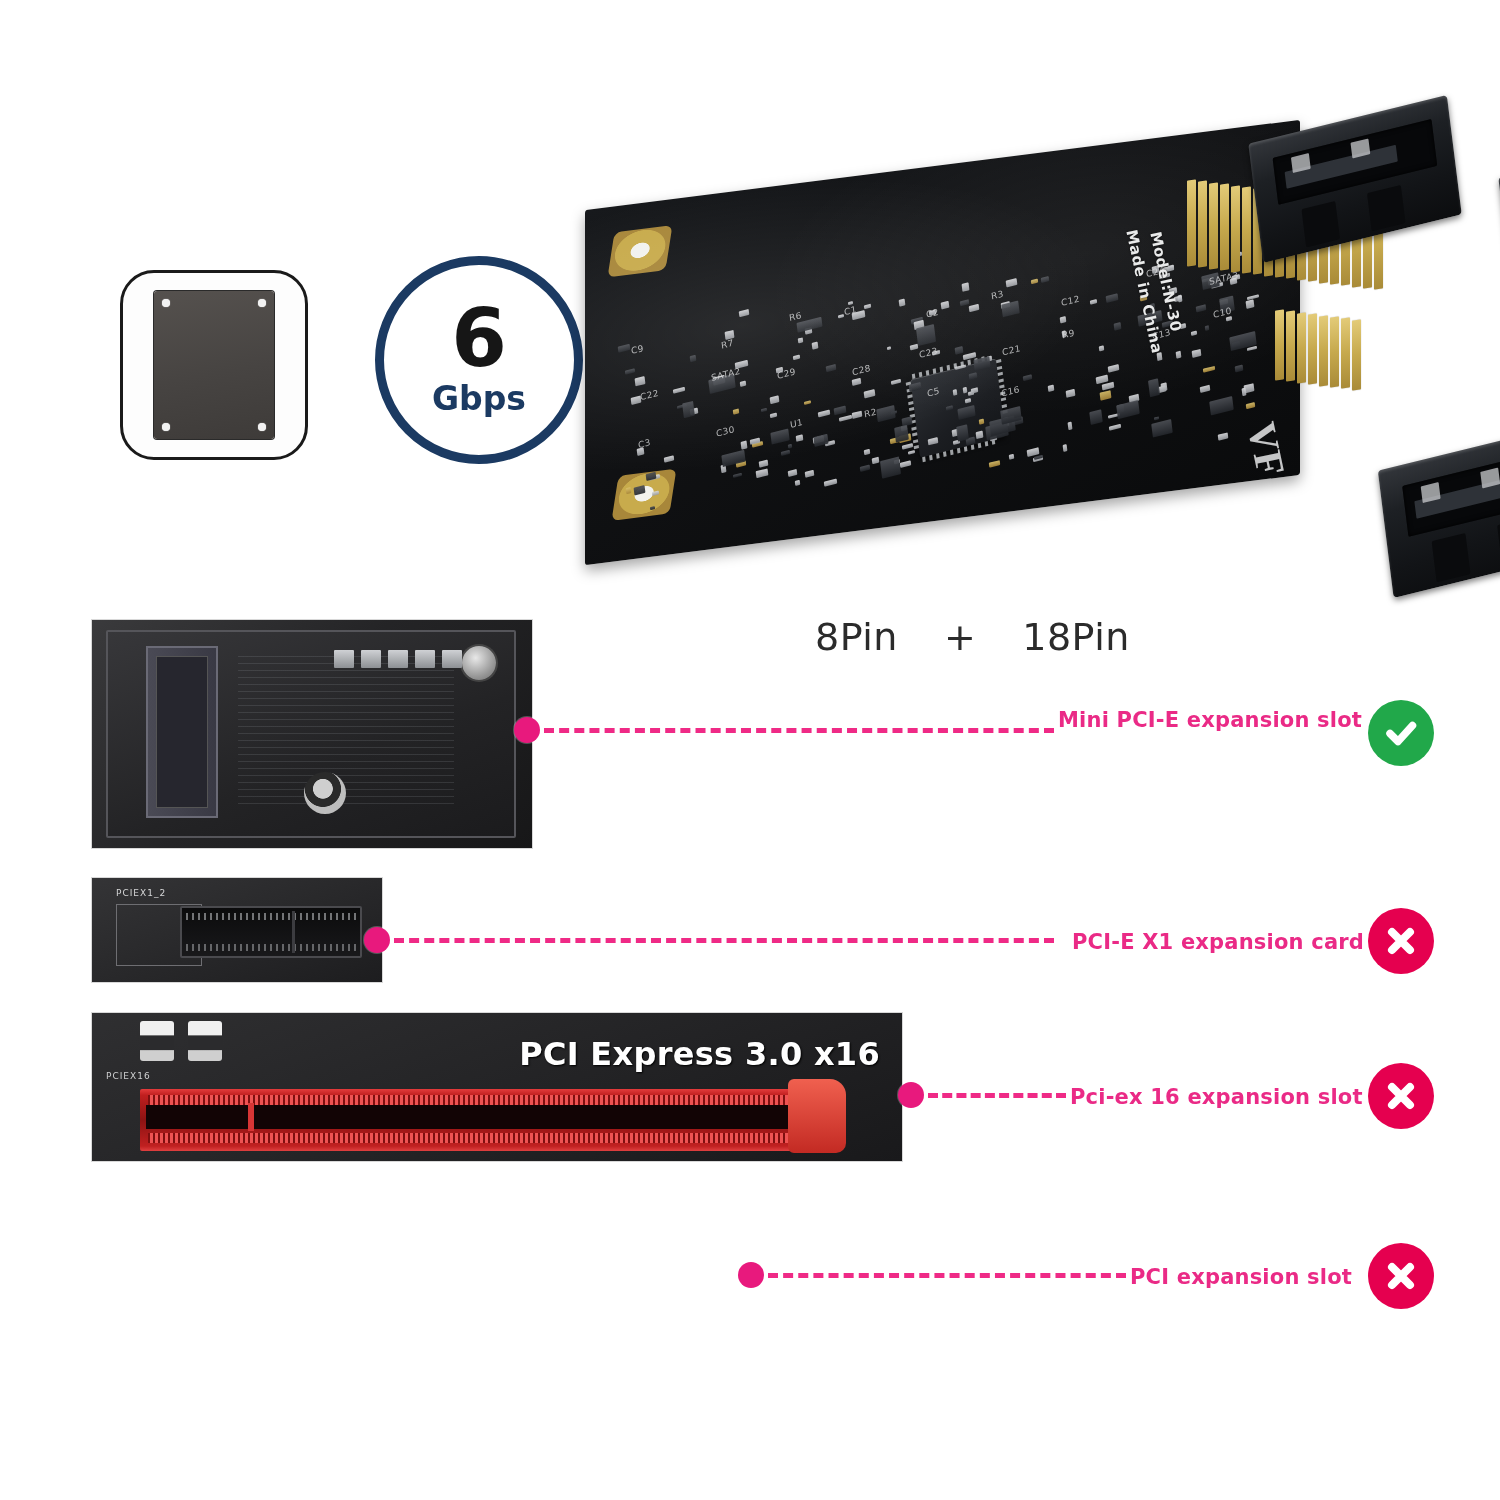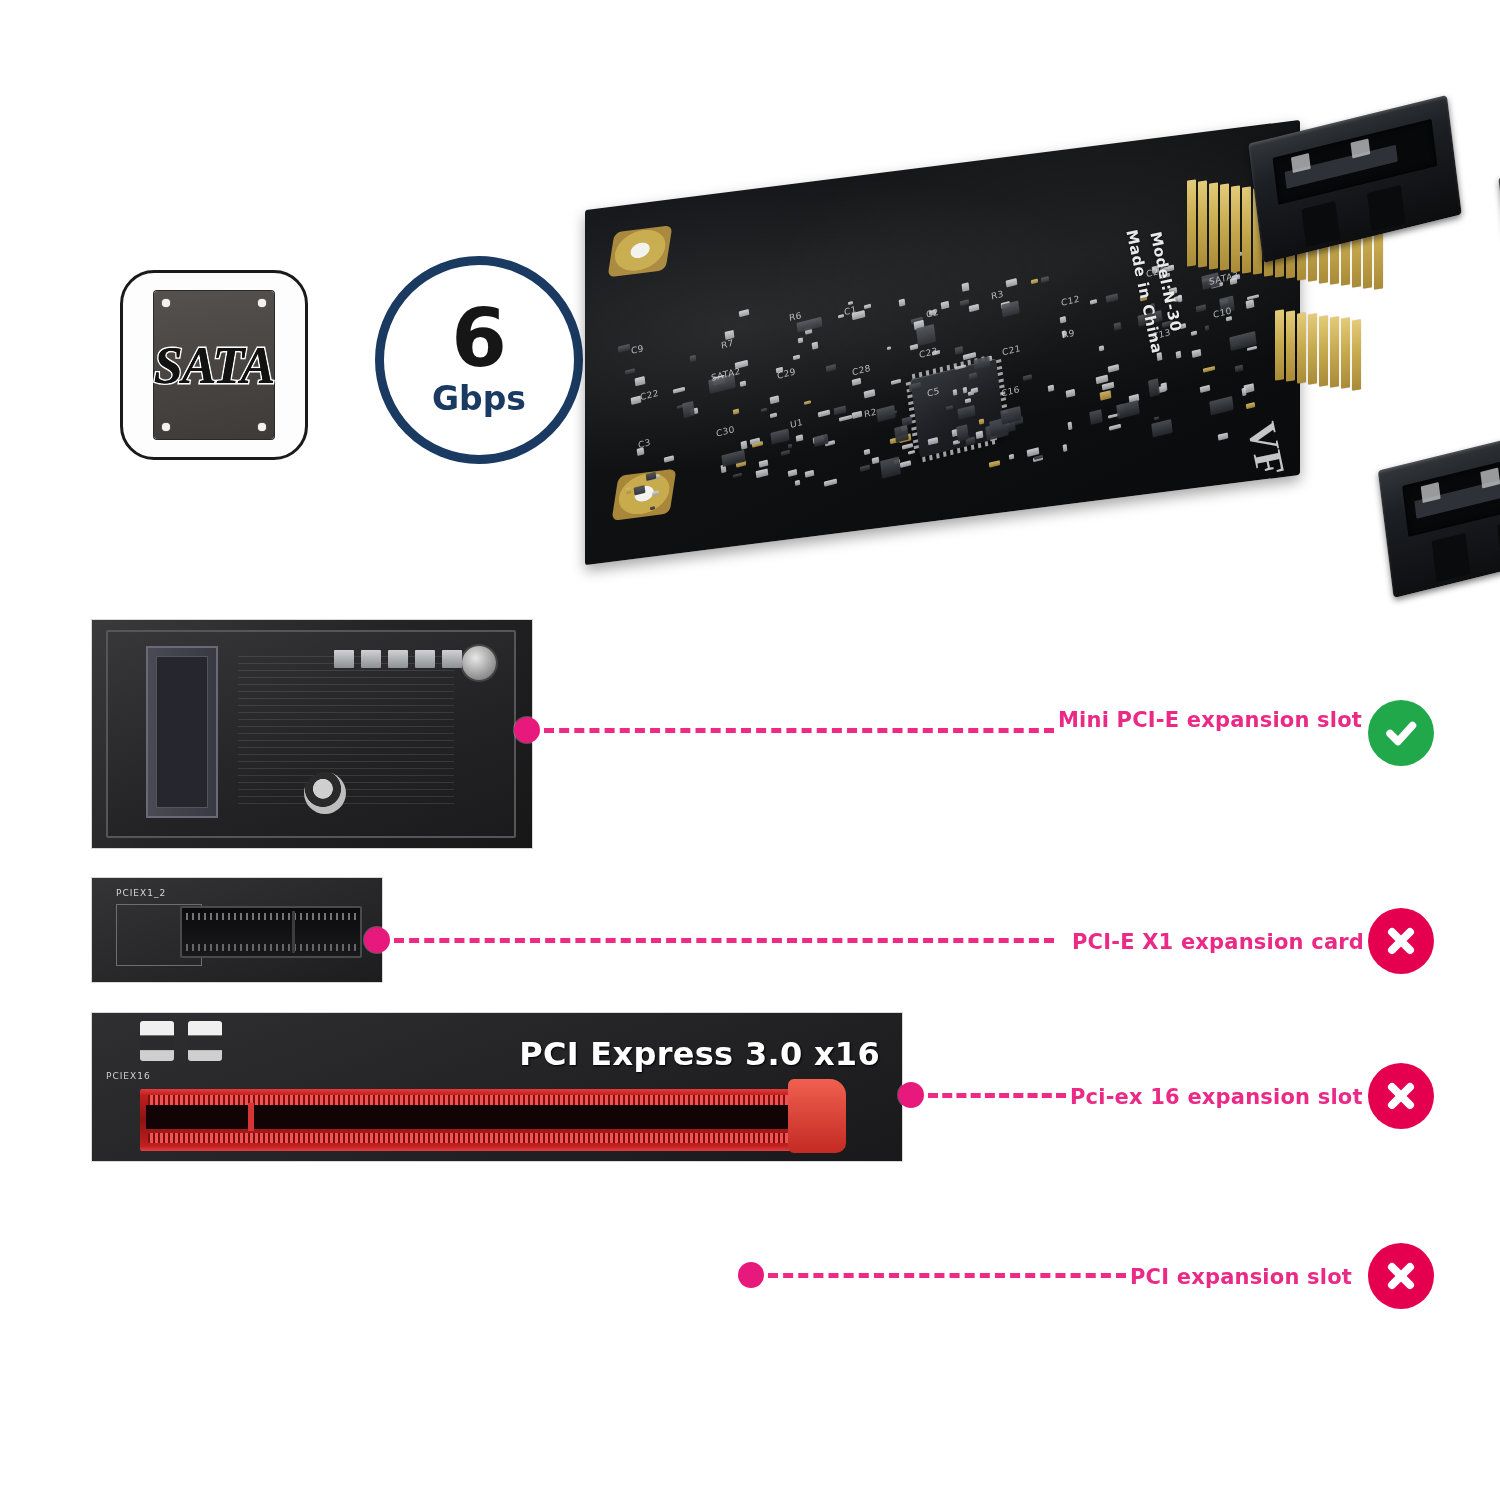--- a/index.html
+++ b/index.html
@@ -344,21 +344,20 @@
 
 <div id="root">
 
   <div class="badge-sata">
     <div class="sata-drive">
       <span class="screw s1"></span>
         <span class="screw s2"></span>
       <span class="screw s3"></span>
         <span class="screw s4"></span>
     </div>
-    <div class="sata-word">SATA</div>
   </div>
 
   <div class="badge-speed">
     <div class="speed-num">6</div>
     <div class="speed-unit">Gbps</div>
   </div>
 
   <div class="pcb-wrap">
 
     <div class="pcb-body">
@@ -692,20 +691,23 @@
         <div class="pin" style="left:50%"></div>
       <div class="notch" style="left:22%"></div>
         <div class="notch" style="left:55%"></div>
     </div>
 
     <div class="silk-made" style="left:565px; top:168px;">Made in China</div>
     <div class="silk-made" style="left:589px; top:170px;">Model:N-30</div>
     <div class="logo-vf" style="left:665px; top:360px;">VF</div>
   </div>
 
+  <div class="pin-header">
+    <span>8Pin</span><span class="plus">+</span><span>18Pin</span>
+  </div>
 
   <div class="photo mini-card">
     <div class="mini-board">
       <div class="traces"></div>
       <div class="mini-slot"></div>
       <div class="mini-screw"></div>
       <div class="mini-screw2"></div>
       <div class="mini-chips">
           <i></i>
           <i></i>

